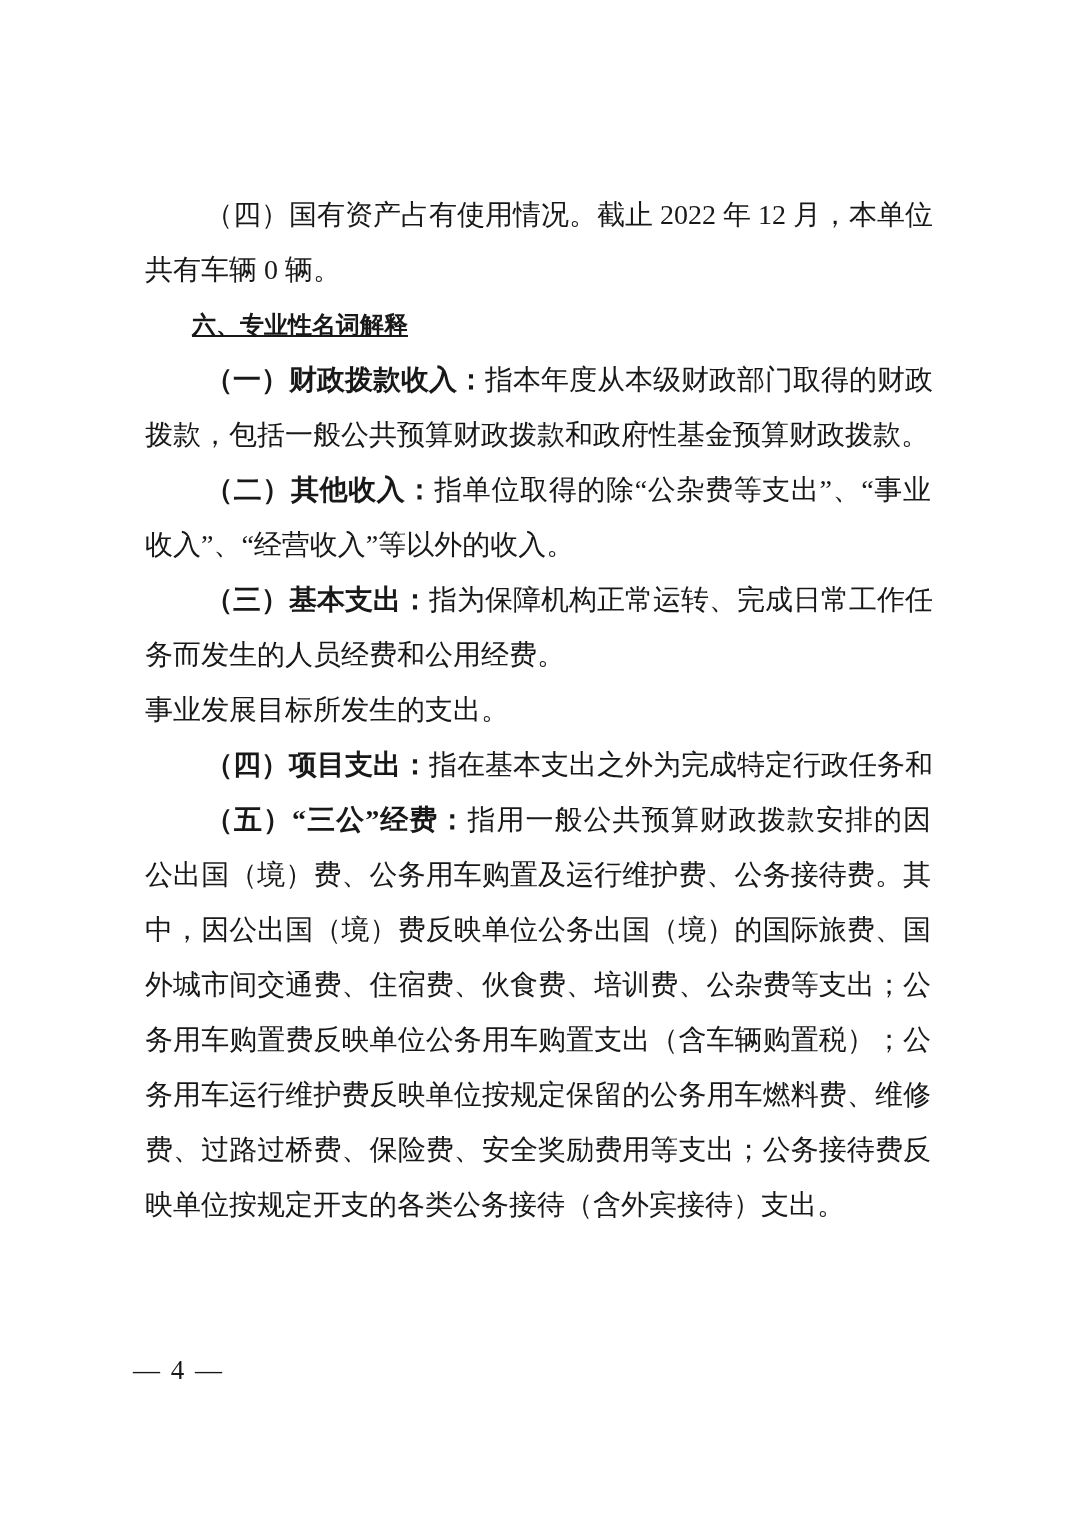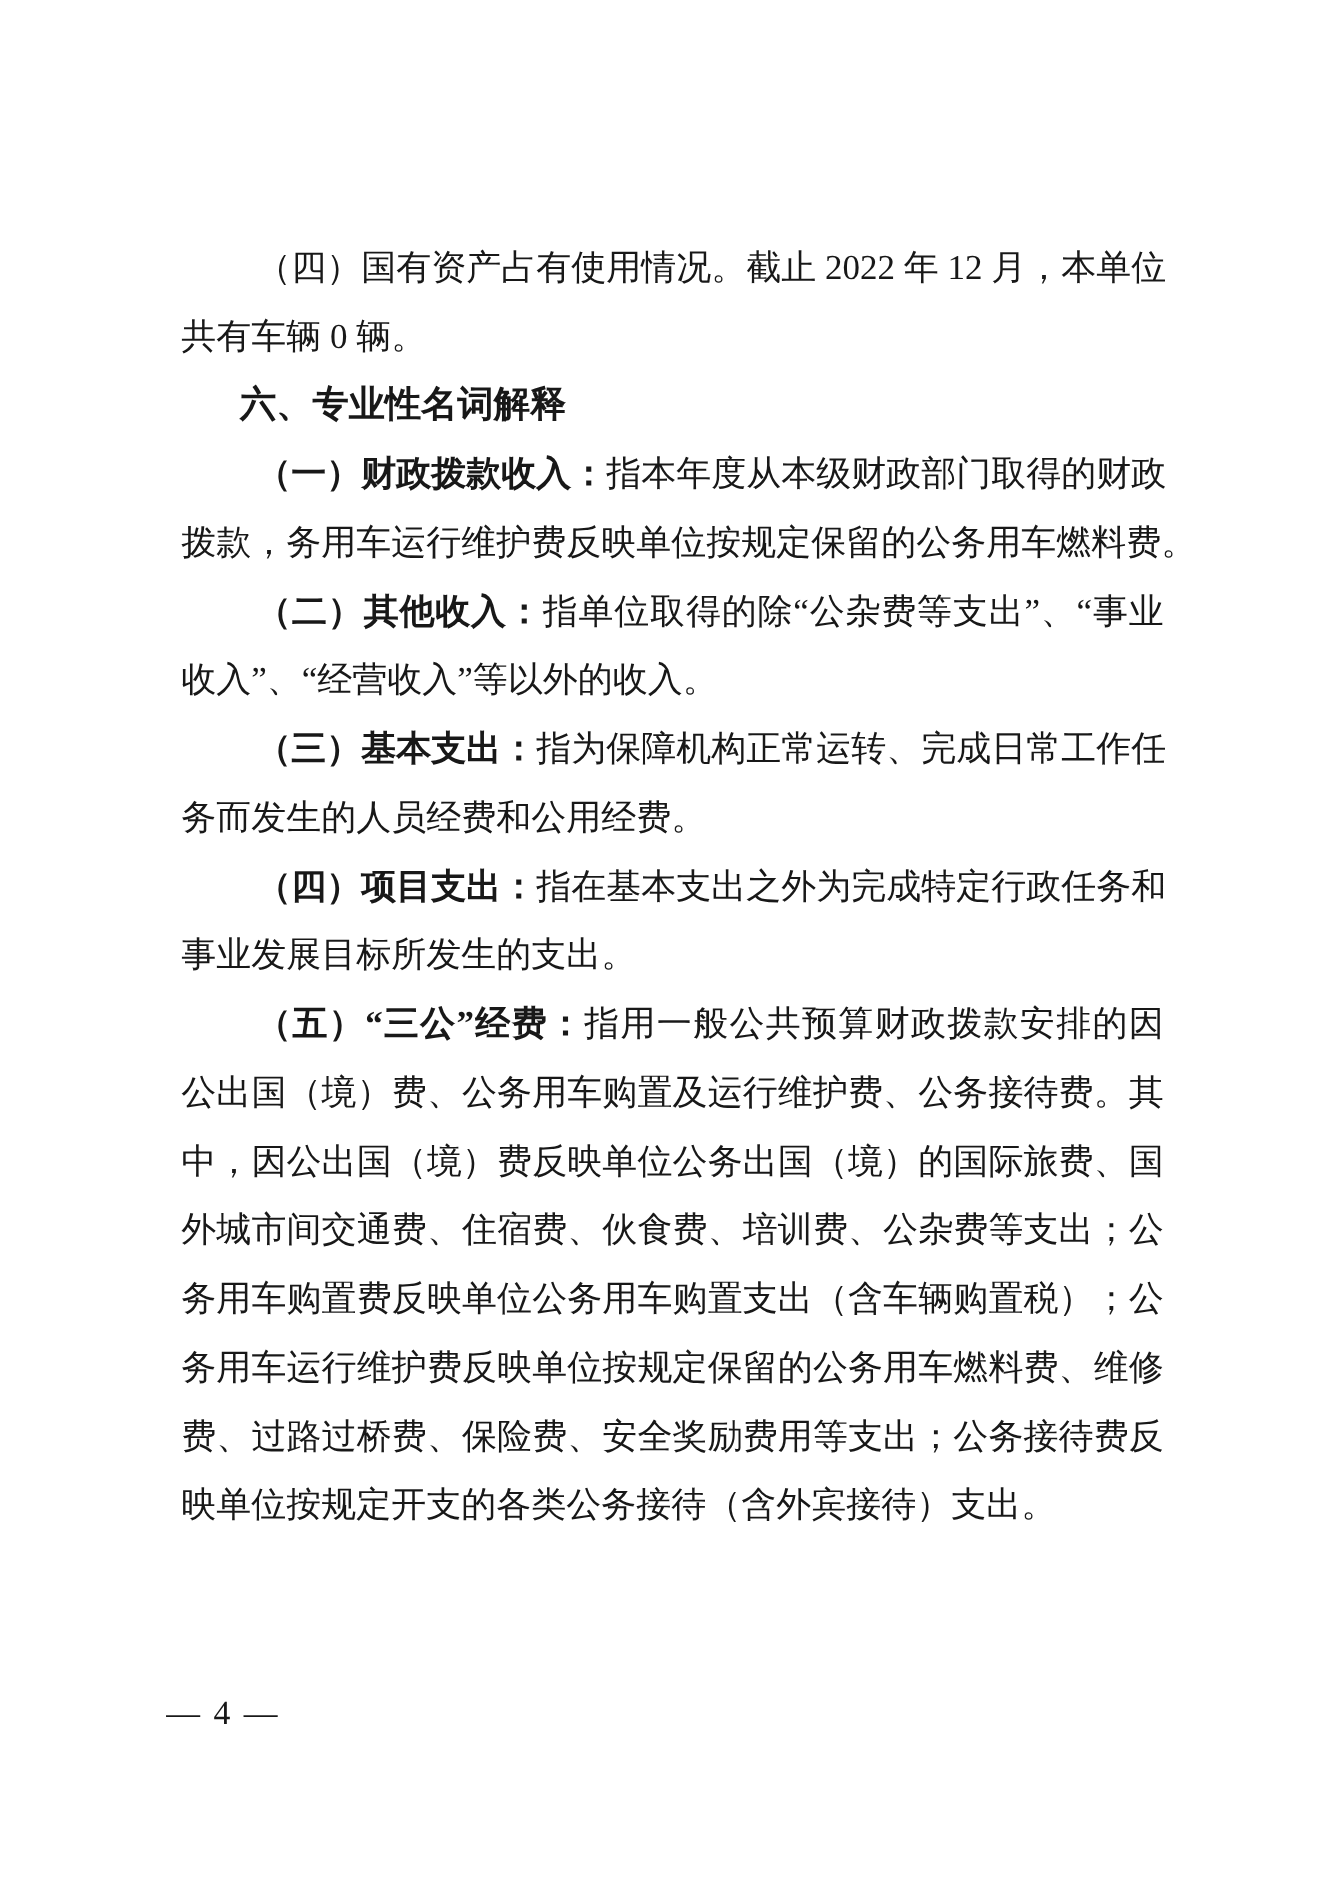--- a/index.html
+++ b/index.html
@@ -28,21 +28,22 @@
     text-align: justify;
     text-align-last: justify;
     text-justify: inter-character;
   }
   .indent { text-indent: 60px; }
   .b { font-weight: bold; }
   .heading-line {
     font-family: "Liberation Sans", "DejaVu Sans", sans-serif;
     font-weight: bold;
     padding-left: 47px;
-    font-size: 29px;
+    font-size: 24px;
+    text-decoration: underline;
   }
   .contact-line {
     font-weight: bold;
     padding-left: 48px;
   }
   .page-number {
     position: absolute;
     left: 133px;
     top: 1350px;
     height: 40px;
@@ -67,42 +68,42 @@
     </div>
 
     <div class="line heading-line">
       <span>六、专业性名词解释</span>
     </div>
 
     <div class="line fill indent">
       <span class="b">（一）财政拨款收入：</span><span>指本年度从本级财政部门取得的财政</span>
     </div>
     <div class="line">
-      <span>拨款，务用车运行维护费反映单位按规定保留的公务用车燃料费。</span>
+      <span>拨款，包括一般公共预算财政拨款和政府性基金预算财政拨款。</span>
     </div>
 
     <div class="line fill indent">
       <span class="b">（二）其他收入：</span><span>指单位取得的除“公杂费等支出”、“事业</span>
     </div>
     <div class="line">
       <span>收入”、“经营收入”等以外的收入。</span>
     </div>
 
     <div class="line fill indent">
       <span class="b">（三）基本支出：</span><span>指为保障机构正常运转、完成日常工作任</span>
     </div>
     <div class="line">
       <span>务而发生的人员经费和公用经费。</span>
     </div>
 
+    <div class="line">
+      <span>事业发展目标所发生的支出。</span>
+    </div>
     <div class="line fill indent">
       <span class="b">（四）项目支出：</span><span>指在基本支出之外为完成特定行政任务和</span>
-    </div>
-    <div class="line">
-      <span>事业发展目标所发生的支出。</span>
     </div>
 
     <div class="line fill indent">
       <span class="b">（五）“三公”经费：</span><span>指用一般公共预算财政拨款安排的因</span>
     </div>
     <div class="line fill">
       <span>公出国（境）费、公务用车购置及运行维护费、公务接待费。其</span>
     </div>
     <div class="line fill">
       <span>中，因公出国（境）费反映单位公务出国（境）的国际旅费、国</span>

